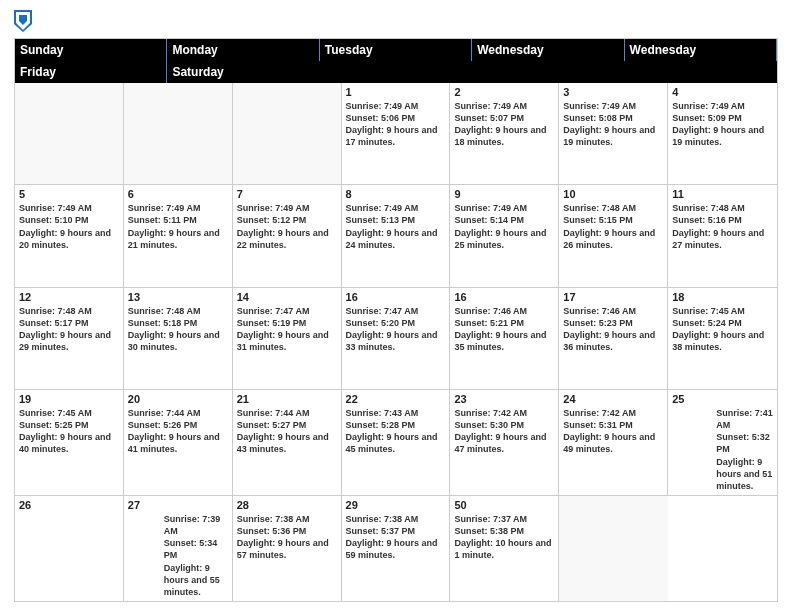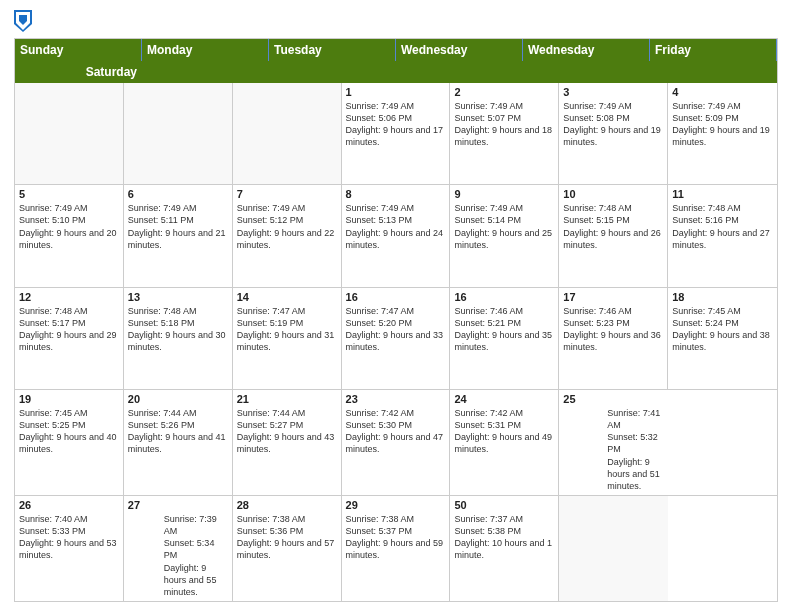--- a/index.html
+++ b/index.html
@@ -54,32 +54,32 @@
       color: #444;
     }
     .calendar {
       flex: 1;
       display: flex;
       flex-direction: column;
       border: 1px solid #ccc;
     }
     .cal-header-row {
       display: grid;
-      grid-template-columns: repeat(6, 1fr);
-      background: #4d7c0f;
+      grid-template-columns: repeat(5, 1fr);
+      background: #000000;
     }
     .cal-header-cell {
       color: #fff;
       font-size: 12px;
       font-weight: bold;
       padding: 4px 5px;
       text-align: left;
       border-right: 1px solid #5585d0;
     }
-    .cal-header-cell:last-child { border-right: none; text-align: right; }
+    .cal-header-cell:last-child { border-right: none; }
     .cal-body {
       flex: 1;
       display: flex;
       flex-direction: column;
     }
     .cal-week {
       flex: 1;
       display: grid;
       grid-template-columns: repeat(7, 1fr);
       border-top: 1px solid #ccc;
@@ -101,20 +101,21 @@
       font-size: 11px;
       font-weight: bold;
       color: #222;
       margin-bottom: 2px;
       display: block;
     }
     .cell-text {
       font-size: 9px;
       line-height: 1.35;
       color: #333;
+      font-weight: bold;
     }
   </style>
 </head>
 <body>
 
 <div class="page">
   <div class="header">
     <div class="logo">
       <svg class="logo-icon" viewBox="0 0 18 22" xmlns="http://www.w3.org/2000/svg">
         <polygon points="0,0 18,0 18,14 9,22 0,14" fill="#1a6ec5"></polygon>
@@ -275,20 +276,26 @@
 Sunset: 5:26 PM
 Daylight: 9 hours and 41 minutes.</div>
           </div>
           <div class="cal-cell">
             <span class="day-num">21</span>
             <div class="cell-text" style="white-space: pre-line;">Sunrise: 7:44 AM
 Sunset: 5:27 PM
 Daylight: 9 hours and 43 minutes.</div>
           </div>
           <div class="cal-cell">
+            <span class="day-num">22</span>
+            <div class="cell-text" style="white-space: pre-line;">Sunrise: 7:43 AM
+Sunset: 5:28 PM
+Daylight: 9 hours and 45 minutes.</div>
+          </div>
+          <div class="cal-cell">
             <span class="day-num">23</span>
             <div class="cell-text" style="white-space: pre-line;">Sunrise: 7:42 AM
 Sunset: 5:30 PM
 Daylight: 9 hours and 47 minutes.</div>
           </div>
           <div class="cal-cell">
             <span class="day-num">24</span>
             <div class="cell-text" style="white-space: pre-line;">Sunrise: 7:42 AM
 Sunset: 5:31 PM
 Daylight: 9 hours and 49 minutes.</div>
@@ -296,23 +303,20 @@
           <div class="cal-cell">
             <span class="day-num">25</span>
             <div class="cell-text" style="white-space: pre-line; margin-left: 44px;">Sunrise: 7:41 AM
 Sunset: 5:32 PM
 Daylight: 9 hours and 51 minutes.</div>
           </div>
         </div>
         <div class="cal-week">
           <div class="cal-cell">
             <span class="day-num">26</span>
-            <div class="cell-text" style="white-space: pre-line;">Sunrise: 7:40 AM
-Sunset: 5:33 PM
-Daylight: 9 hours and 53 minutes.</div>
           </div>
           <div class="cal-cell">
             <span class="day-num">27</span>
             <div class="cell-text" style="white-space: pre-line; margin-left: 36px;">Sunrise: 7:39 AM
 Sunset: 5:34 PM
 Daylight: 9 hours and 55 minutes.</div>
           </div>
           <div class="cal-cell">
             <span class="day-num">28</span>
             <div class="cell-text" style="white-space: pre-line;">Sunrise: 7:38 AM

